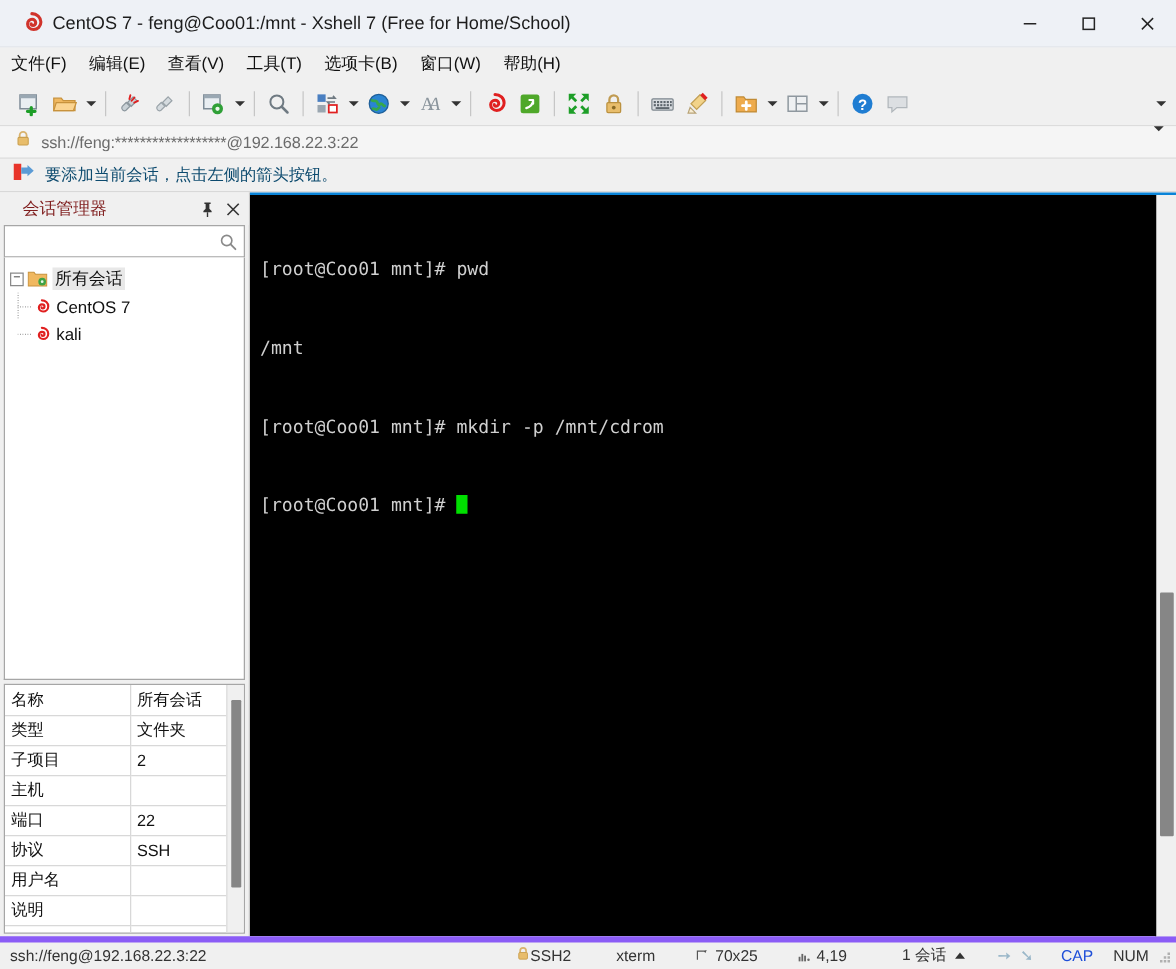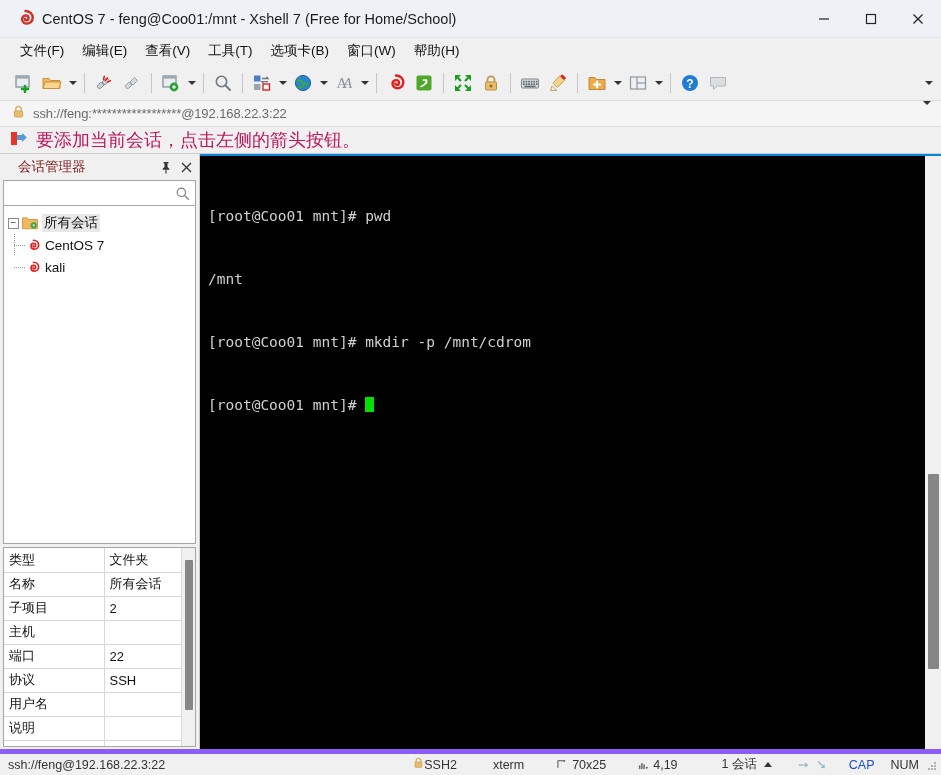--- a/index.html
+++ b/index.html
@@ -33,21 +33,20 @@
   .win-btn {
     width: 47px; height: 38px;
     display: flex; align-items: center; justify-content: center;
     color: #242424;
   }
 
   
   .menubar {
     height: 27px; background: #f0f0f0;
     display: flex; align-items: center;
-    padding-left: 11px;
     border-bottom: 1px solid #f0f0f0;
     flex: none;
   }
   .menu-item {
     font-size: 13.5px; color: #111;
     padding: 3px 9px;
     white-space: nowrap;
   }
 
   
@@ -100,21 +99,21 @@
   .addr-caret { position: absolute; right: 10px; }
 
   
   .notifybar {
     height: 27px; background: #f0f0f0;
     display: flex; align-items: center;
     padding-left: 10px;
     border-bottom: 1px solid #cfcfcf;
     flex: none;
   }
-  .notify-text { font-size: 18px; color: #be185d; margin-left: 8px; white-space: nowrap; }
+  .notify-text { font-size: 13px; color: #0c4a6e; margin-left: 8px; white-space: nowrap; }
 
   
   .body {
     flex: 1 1 auto;
     display: flex;
     min-height: 0;
     background: #f0f0f0;
   }
 
   
@@ -659,26 +658,26 @@
             </svg>
           </span>
           <span>kali</span>
         </div>
       </div>
 
       <div class="props">
         <table>
           <tbody>
             <tr>
+              <td class="k">名称</td>
+              <td class="v">所有会话</td>
+            </tr>
+            <tr>
               <td class="k">类型</td>
               <td class="v">文件夹</td>
-            </tr>
-            <tr>
-              <td class="k">名称</td>
-              <td class="v">所有会话</td>
             </tr>
             <tr>
               <td class="k">子项目</td>
               <td class="v">2</td>
             </tr>
             <tr>
               <td class="k">主机</td>
               <td class="v"></td>
             </tr>
             <tr>

